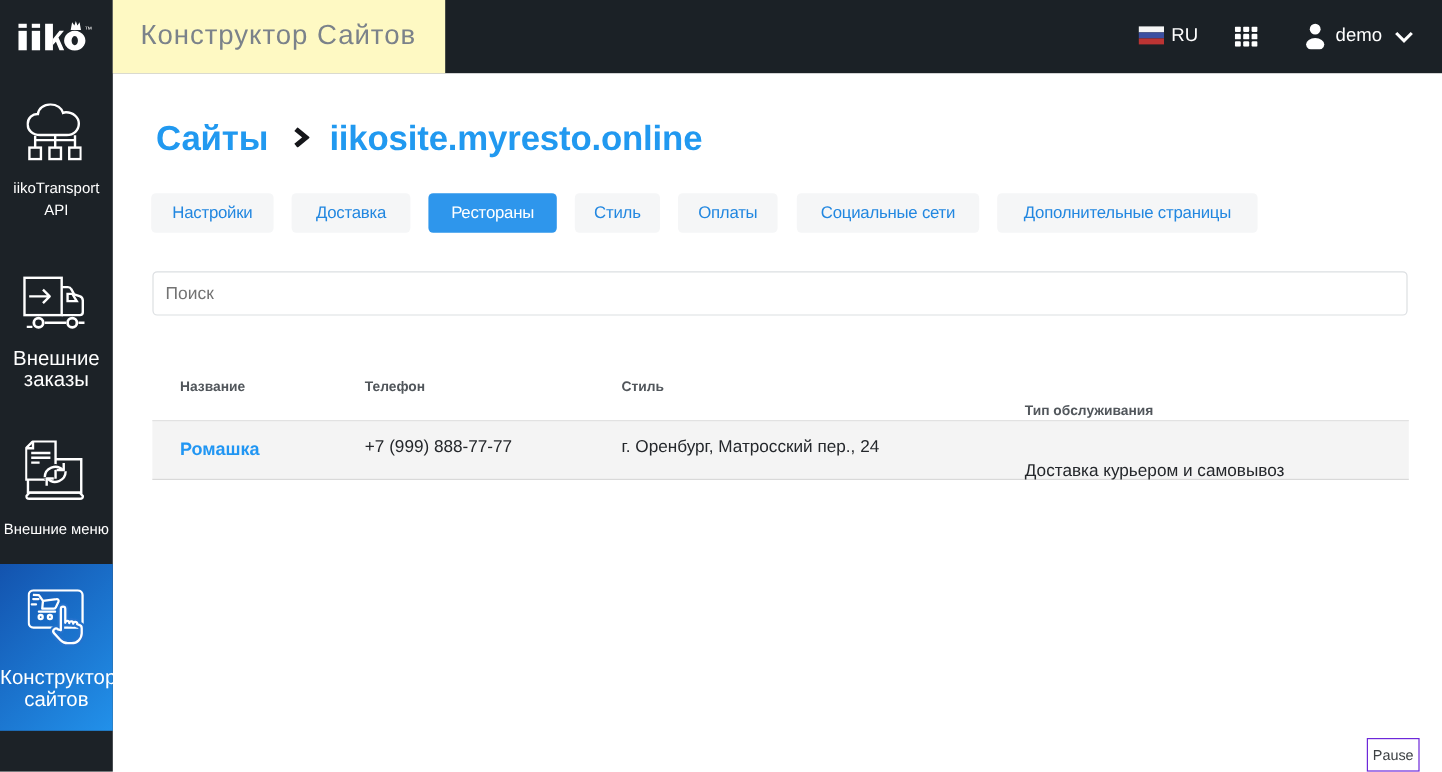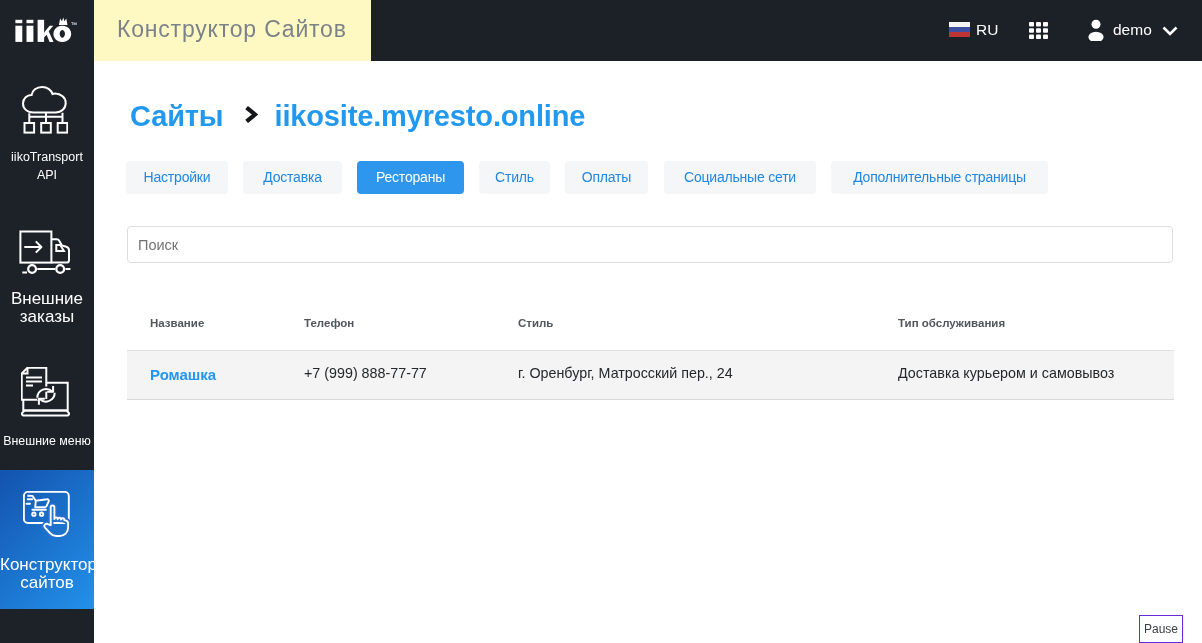--- a/index.html
+++ b/index.html
@@ -40,21 +40,21 @@
 
 .tab { top:161px; height:33px; background:#f5f6f7; border-radius:4px; color:#2287e0; font-size:14px; letter-spacing:-0.2px; font-weight:normal; display:flex; align-items:center; justify-content:center; padding-bottom:1px; }
 .tab.active { background:#2e96ec; color:#fff; }
 
 #search { left:127px; top:226px; width:1046px; height:37px; border:1px solid #dcdfe2; border-radius:4px; }
 #search span { position:absolute; left:10px; top:10px; font-size:14.5px; color:#737373; }
 
 .th { top:317px; font-size:11.5px; font-weight:bold; color:#51565b; }
 #rowband { left:127px; top:350px; width:1047px; height:50px; background:#f4f4f4; border-top:1.5px solid #e2e2e2; border-bottom:1.5px solid #d9d9d9; }
 .td { top:365px; font-size:14.3px; color:#24272b; }
-.c1 { left:150px;text-align:right; } .c2 { left:304px; } .c3 { left:518px; } .c4 { left:898px; }
+.c1 { left:150px;text-align:right; } .c2 { left:304px; } .c3 { left:518px; } .c4 { left:854px;margin-top:20px; }
 #rname { color:#2196f3; font-weight:bold; font-size:15px; top:366px; }
 
 #pause { left:1139px; top:615px; width:44px; height:28px; background:#fff; border:1px solid #6d28d9; font-size:12px; color:#3c4043; display:flex; align-items:center; justify-content:center; font-family:"Liberation Sans",sans-serif; }
 </style>
 </head>
 <body>
 <div id="sidebar" class="abs"></div>
 <div id="topbar" class="abs"></div>
 <div id="titlepanel" class="abs">
     <span>Конструктор Сайтов</span>

